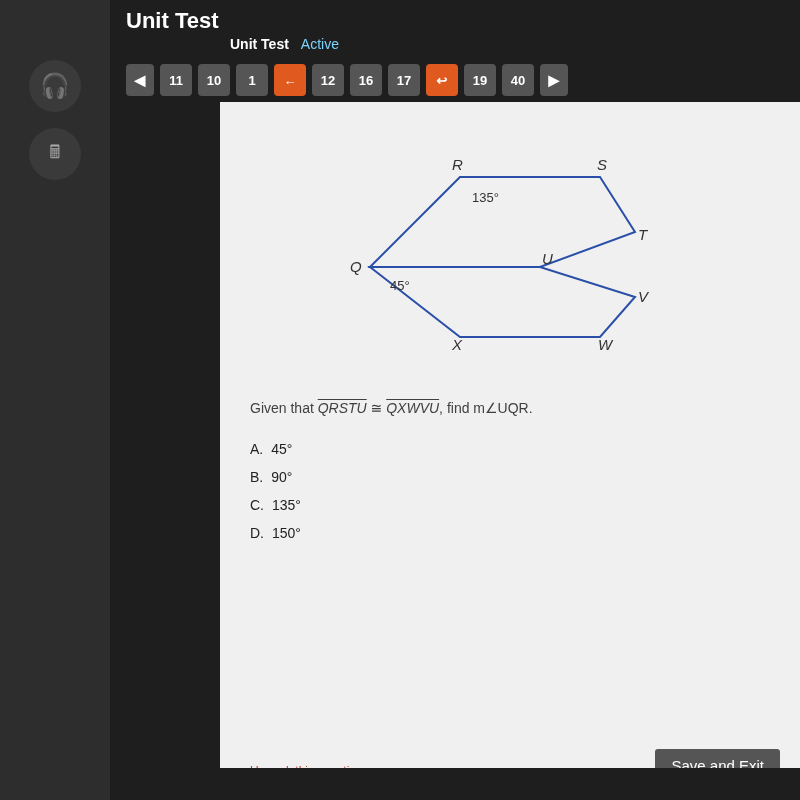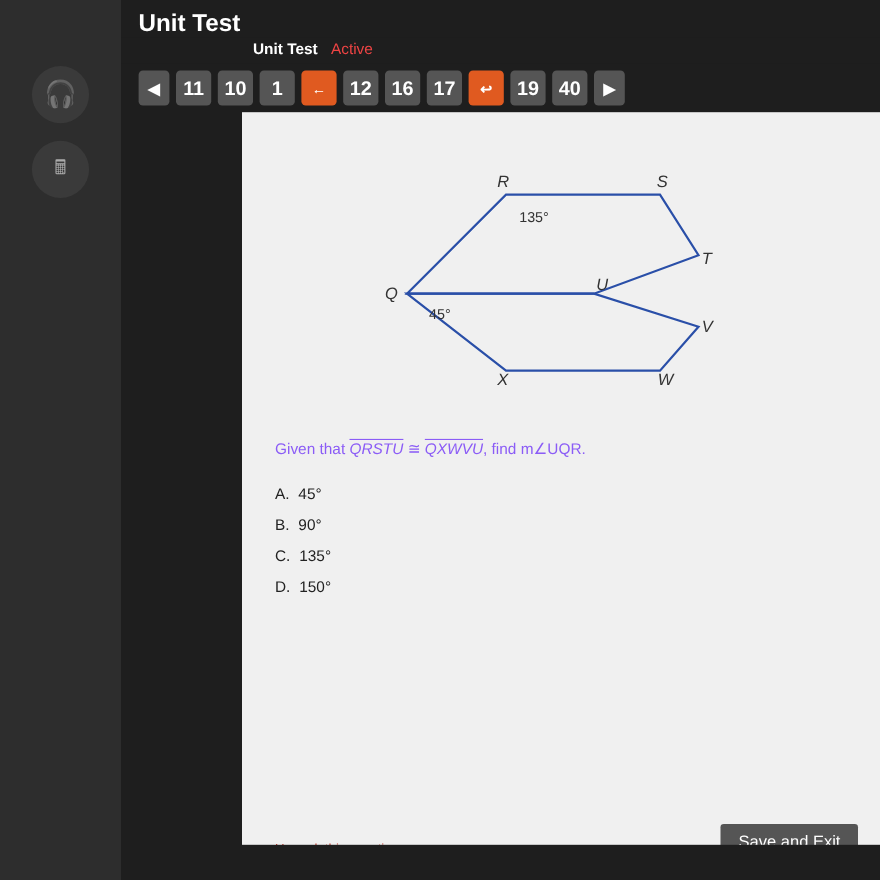--- a/index.html
+++ b/index.html
@@ -37,21 +37,21 @@
     }
 
     .tab-label {
       font-size: 14px;
       font-weight: bold;
       color: #fff;
     }
 
     .tab-active {
       font-size: 14px;
-      color: #ef4444;
+      color: #7dd3fc;
     }
 
     .left-panel {
       position: absolute;
       left: 0;
       top: 0;
       width: 110px;
       height: 800px;
       background: #2d2d2d;
       display: flex;
@@ -88,21 +88,21 @@
       cursor: pointer;
     }
 
     .nav-btn {
       background: #555;
       color: white;
       border: none;
       border-radius: 4px;
       width: 32px;
       height: 32px;
-      font-size: 18px;
+      font-size: 13px;
       font-weight: bold;
       cursor: pointer;
       display: flex;
       align-items: center;
       justify-content: center;
     }
 
     .nav-btn-orange {
       background: #e05a20;
       color: white;
@@ -144,21 +144,21 @@
 
     
     .diagram-container {
       display: flex;
       justify-content: center;
       margin-bottom: 16px;
     }
 
     .question-text {
       font-size: 14px;
-      color: #8b5cf6;
+      color: #404040;
       margin-bottom: 16px;
       line-height: 1.5;
     }
 
     .answer-options {
       font-size: 14px;
       color: #222;
       line-height: 2;
     }
 

